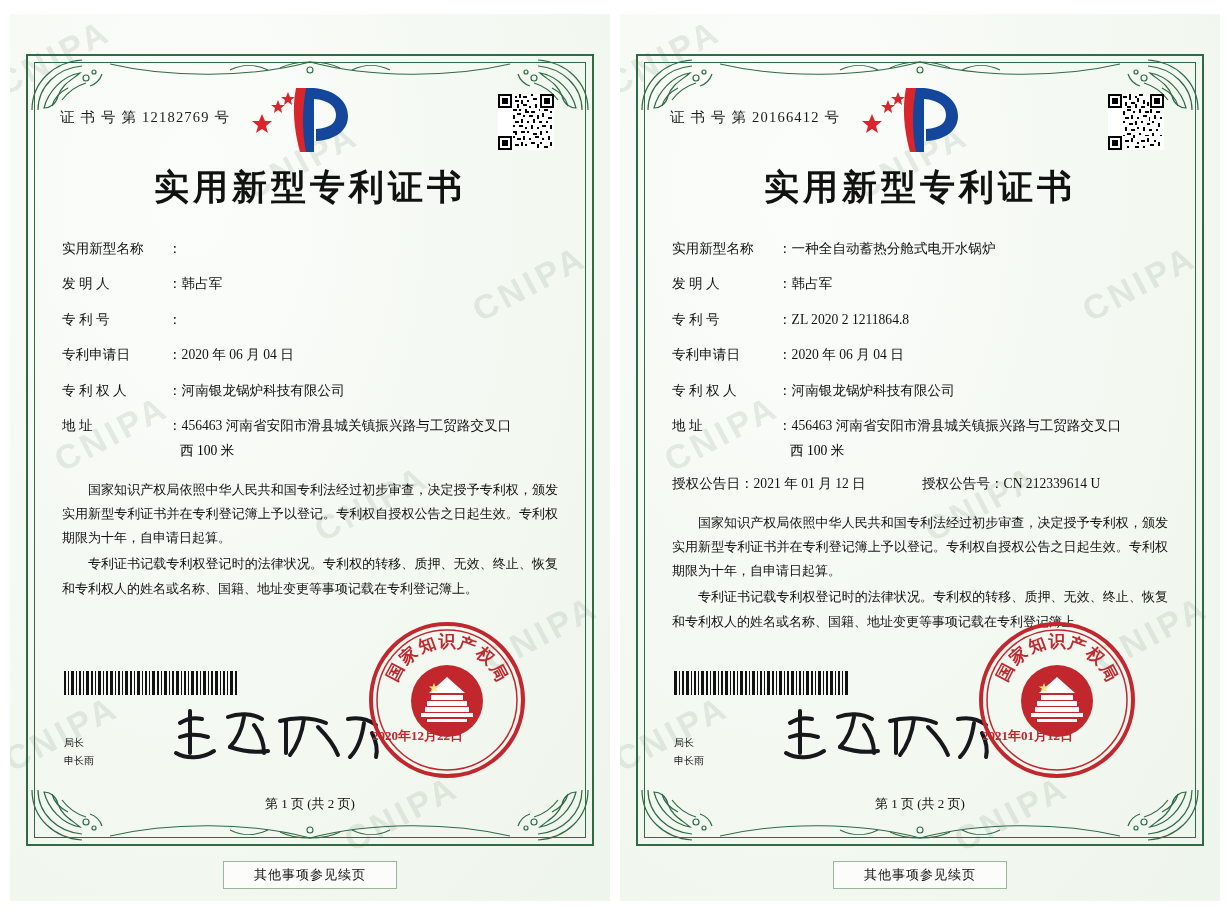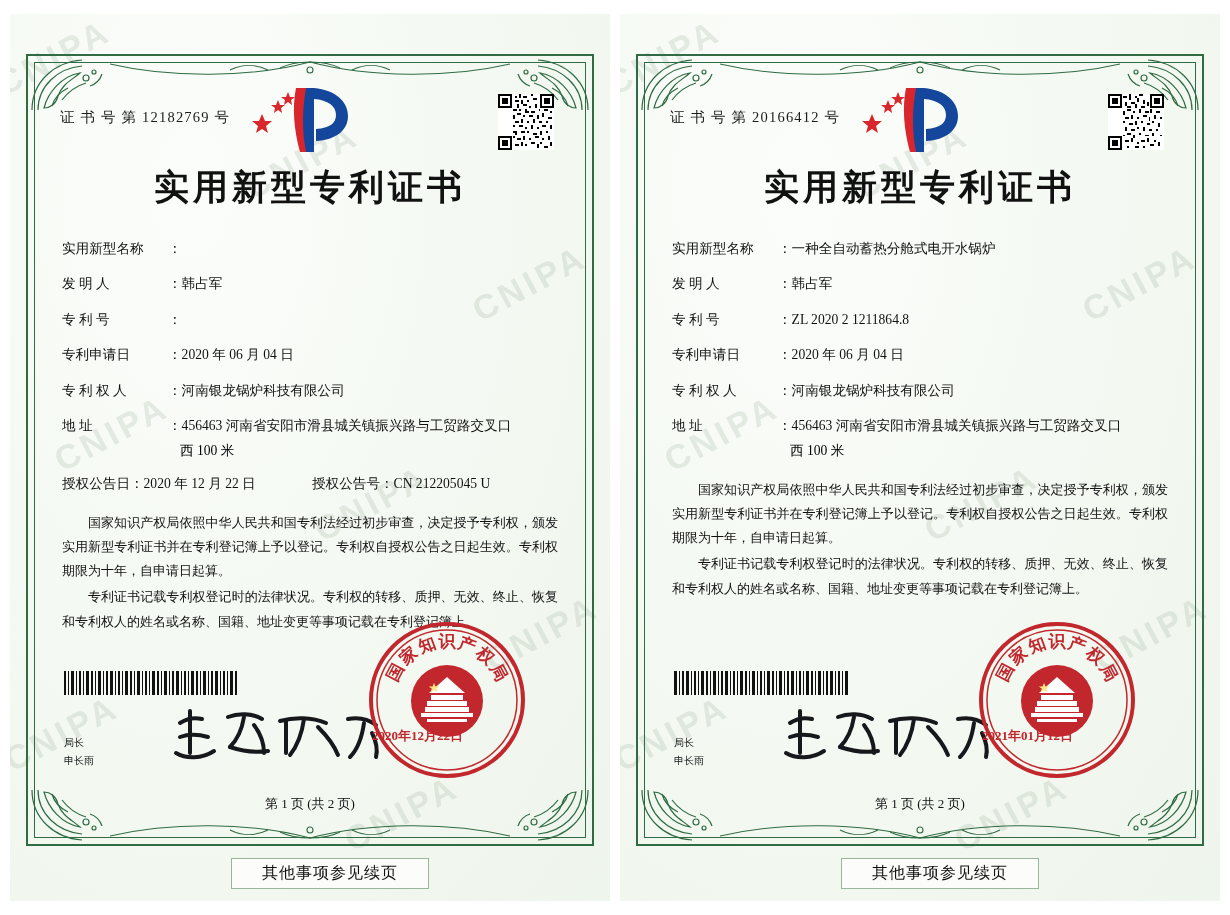--- a/index.html
+++ b/index.html
@@ -153,25 +153,24 @@
   }
   .pageno{
     position:absolute;left:0;right:0;bottom:8px;
     text-align:center;font-size:13px;color:#111;
   }
   .footnote{
     position:absolute;left:50%;transform:translateX(-50%);
     bottom:12px;
     border:1px solid #9bb49b;
     background:rgba(255,255,255,0.75);
-    font-size:16px;
+    font-size:13px;
     color:#111;
     padding:4px 30px;
     letter-spacing:1px;
-    margin-left:20px;
   }
 </style>
 </head>
 <body>
 
 <div class="page">
 
   <div class="cert">
     <div class="wm wm1">CNIPA</div>
     <div class="wm wm2">CNIPA</div>
@@ -391,28 +390,20 @@
           <div class="fcolon">：</div>
           <div class="fval">河南银龙锅炉科技有限公司</div>
         </div>
         <div class="frow">
           <div class="flabel">地      址</div>
           <div class="fcolon">：</div>
           <div class="fval">456463 河南省安阳市滑县城关镇振兴路与工贸路交叉口</div>
         </div>
         <div class="addr-second">西 100 米</div>
 
-        <div class="pub-row">
-          <div class="pub-left">
-            <span>授权公告日</span><span>：</span><span>2020 年 12 月 22 日</span>
-          </div>
-          <div class="pub-right">
-            <span>授权公告号</span><span>：</span><span>CN 212205045 U</span>
-          </div>
-        </div>
       </div>
 
       <div class="para">
         <p>国家知识产权局依照中华人民共和国专利法经过初步审查，决定授予专利权，颁发实用新型专利证书并在专利登记簿上予以登记。专利权自授权公告之日起生效。专利权期限为十年，自申请日起算。</p>
         <p>专利证书记载专利权登记时的法律状况。专利权的转移、质押、无效、终止、恢复和专利权人的姓名或名称、国籍、地址变更等事项记载在专利登记簿上。</p>
       </div>
 
       <div class="barcode">
         <svg viewBox="0 0 176 24" preserveAspectRatio="none" shape-rendering="crispEdges">
           <g fill="#111">
@@ -745,20 +736,28 @@
           <div class="fcolon">：</div>
           <div class="fval">河南银龙锅炉科技有限公司</div>
         </div>
         <div class="frow">
           <div class="flabel">地      址</div>
           <div class="fcolon">：</div>
           <div class="fval">456463 河南省安阳市滑县城关镇振兴路与工贸路交叉口</div>
         </div>
         <div class="addr-second">西 100 米</div>
 
+        <div class="pub-row">
+          <div class="pub-left">
+            <span>授权公告日</span><span>：</span><span>2021 年 01 月 12 日</span>
+          </div>
+          <div class="pub-right">
+            <span>授权公告号</span><span>：</span><span>CN 212339614 U</span>
+          </div>
+        </div>
       </div>
 
       <div class="para">
         <p>国家知识产权局依照中华人民共和国专利法经过初步审查，决定授予专利权，颁发实用新型专利证书并在专利登记簿上予以登记。专利权自授权公告之日起生效。专利权期限为十年，自申请日起算。</p>
         <p>专利证书记载专利权登记时的法律状况。专利权的转移、质押、无效、终止、恢复和专利权人的姓名或名称、国籍、地址变更等事项记载在专利登记簿上。</p>
       </div>
 
       <div class="barcode">
         <svg viewBox="0 0 176 24" preserveAspectRatio="none" shape-rendering="crispEdges">
           <g fill="#111">

